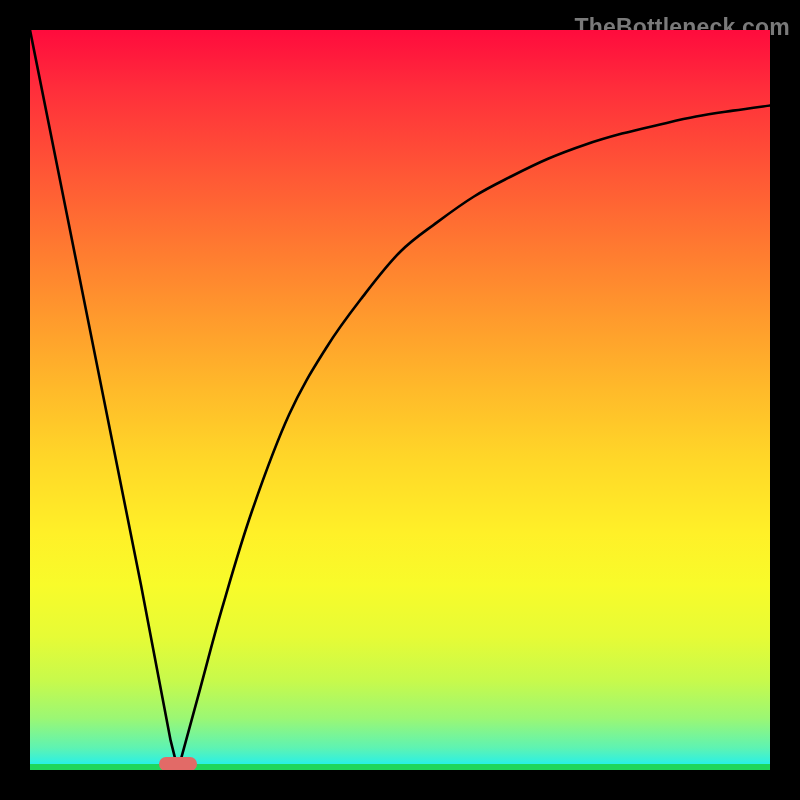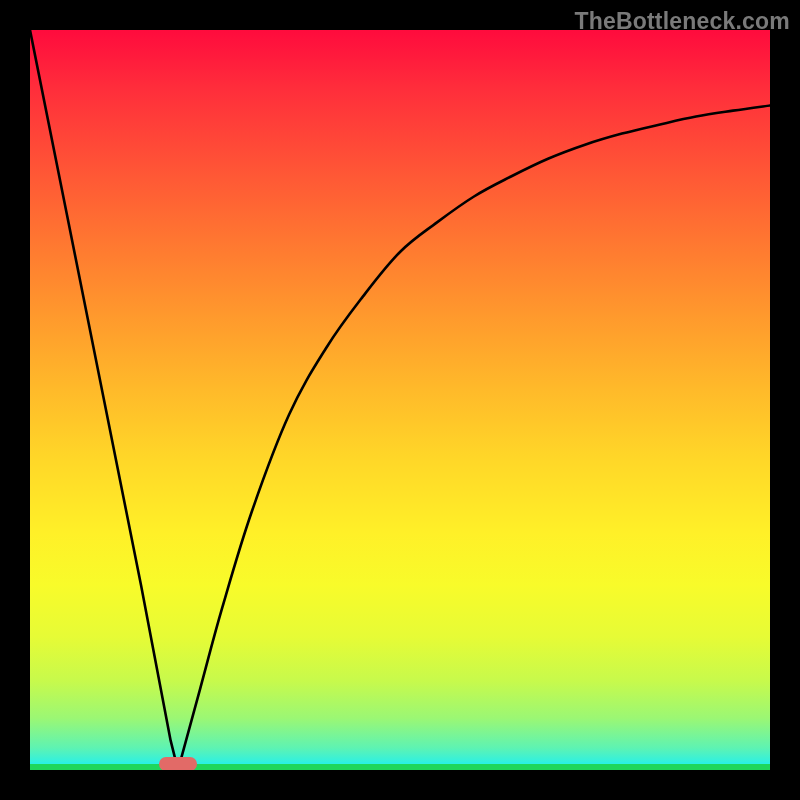--- a/index.html
+++ b/index.html
@@ -71,21 +71,21 @@
     background: #e26a67;
     bottom: -1px;
     transform: translateX(-50%);
   }
   svg.curve {
     position: absolute;
     inset: 0;
   }
   .watermark {
     position: absolute;
-    top: 8px;
+    top: 14px;
     right: 10px;
     color: #7a7a7a;
     font-size: 23px;
     font-weight: 600;
     letter-spacing: 0.2px;
     user-select: none;
   }
 </style>
 </head>
 <body>

